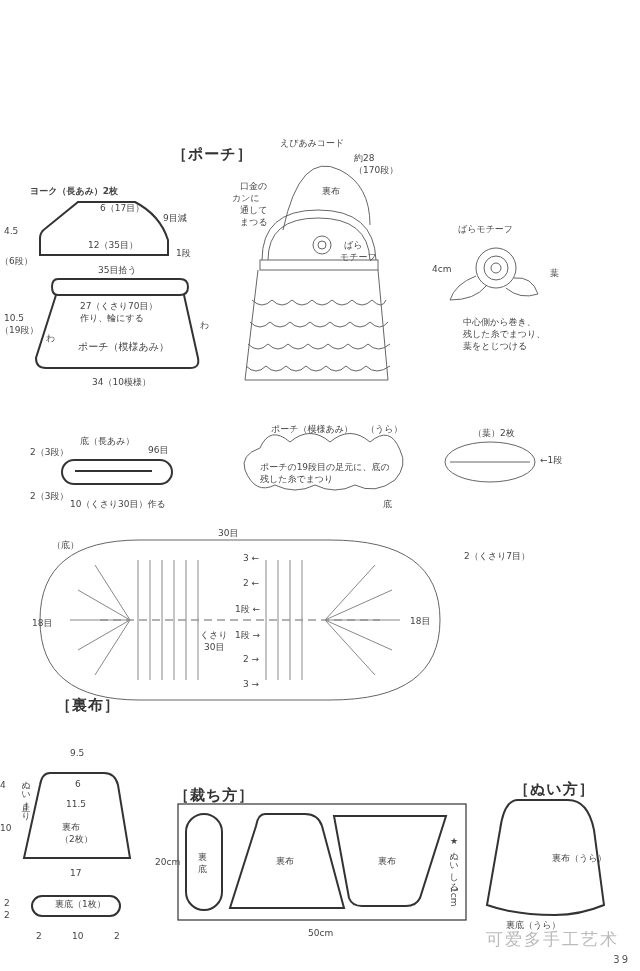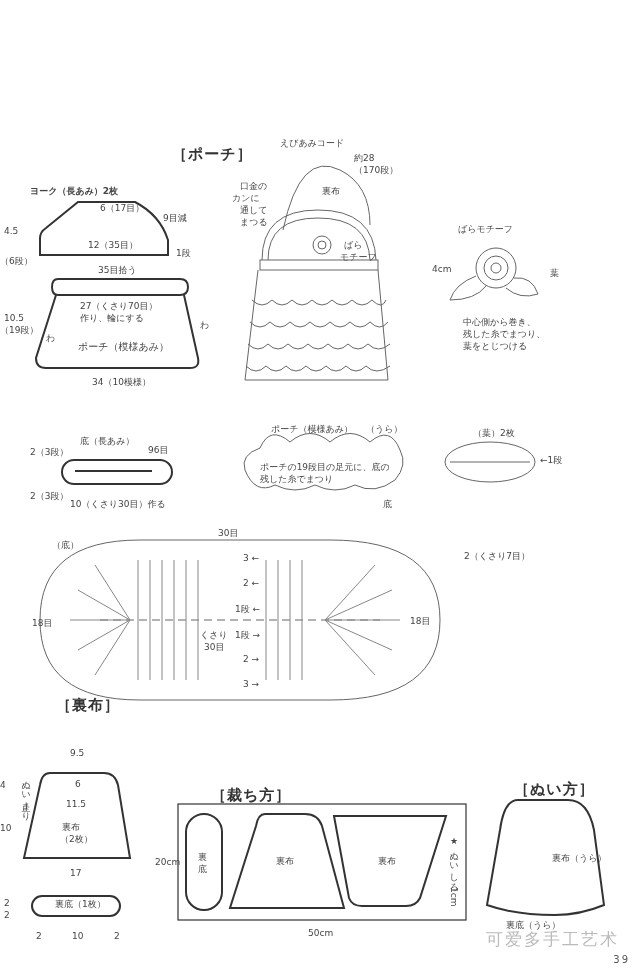--- a/index.html
+++ b/index.html
@@ -165,21 +165,21 @@
 <div class="t" style="left:70px;top:868px;">17</div>
 <div class="t" style="left:0px;top:780px;">4</div>
 <div class="t" style="left:0px;top:823px;">10</div>
 <div class="t" style="left:55px;top:899px;">裏底（1枚）</div>
 <div class="t" style="left:4px;top:898px;">2</div>
 <div class="t" style="left:4px;top:910px;">2</div>
 <div class="t" style="left:36px;top:931px;">2</div>
 <div class="t" style="left:72px;top:931px;">10</div>
 <div class="t" style="left:114px;top:931px;">2</div>
 
-<div class="h" style="left:174px;top:786px;margin-left:37px;">［裁ち方］</div>
+<div class="h" style="left:174px;top:786px;">［裁ち方］</div>
 <div class="t" style="left:155px;top:857px;">20cm</div>
 <div class="t" style="left:308px;top:928px;">50cm</div>
 <div class="t" style="left:198px;top:852px;">裏</div>
 <div class="t" style="left:198px;top:864px;">底</div>
 <div class="t" style="left:276px;top:856px;">裏布</div>
 <div class="t" style="left:378px;top:856px;">裏布</div>
 <div class="t v" style="left:448px;top:836px;">★ぬいしろ1cm</div>
 
 <div class="h" style="left:514px;top:780px;">［ぬい方］</div>
 <div class="t" style="left:552px;top:853px;">裏布（うら）</div>

